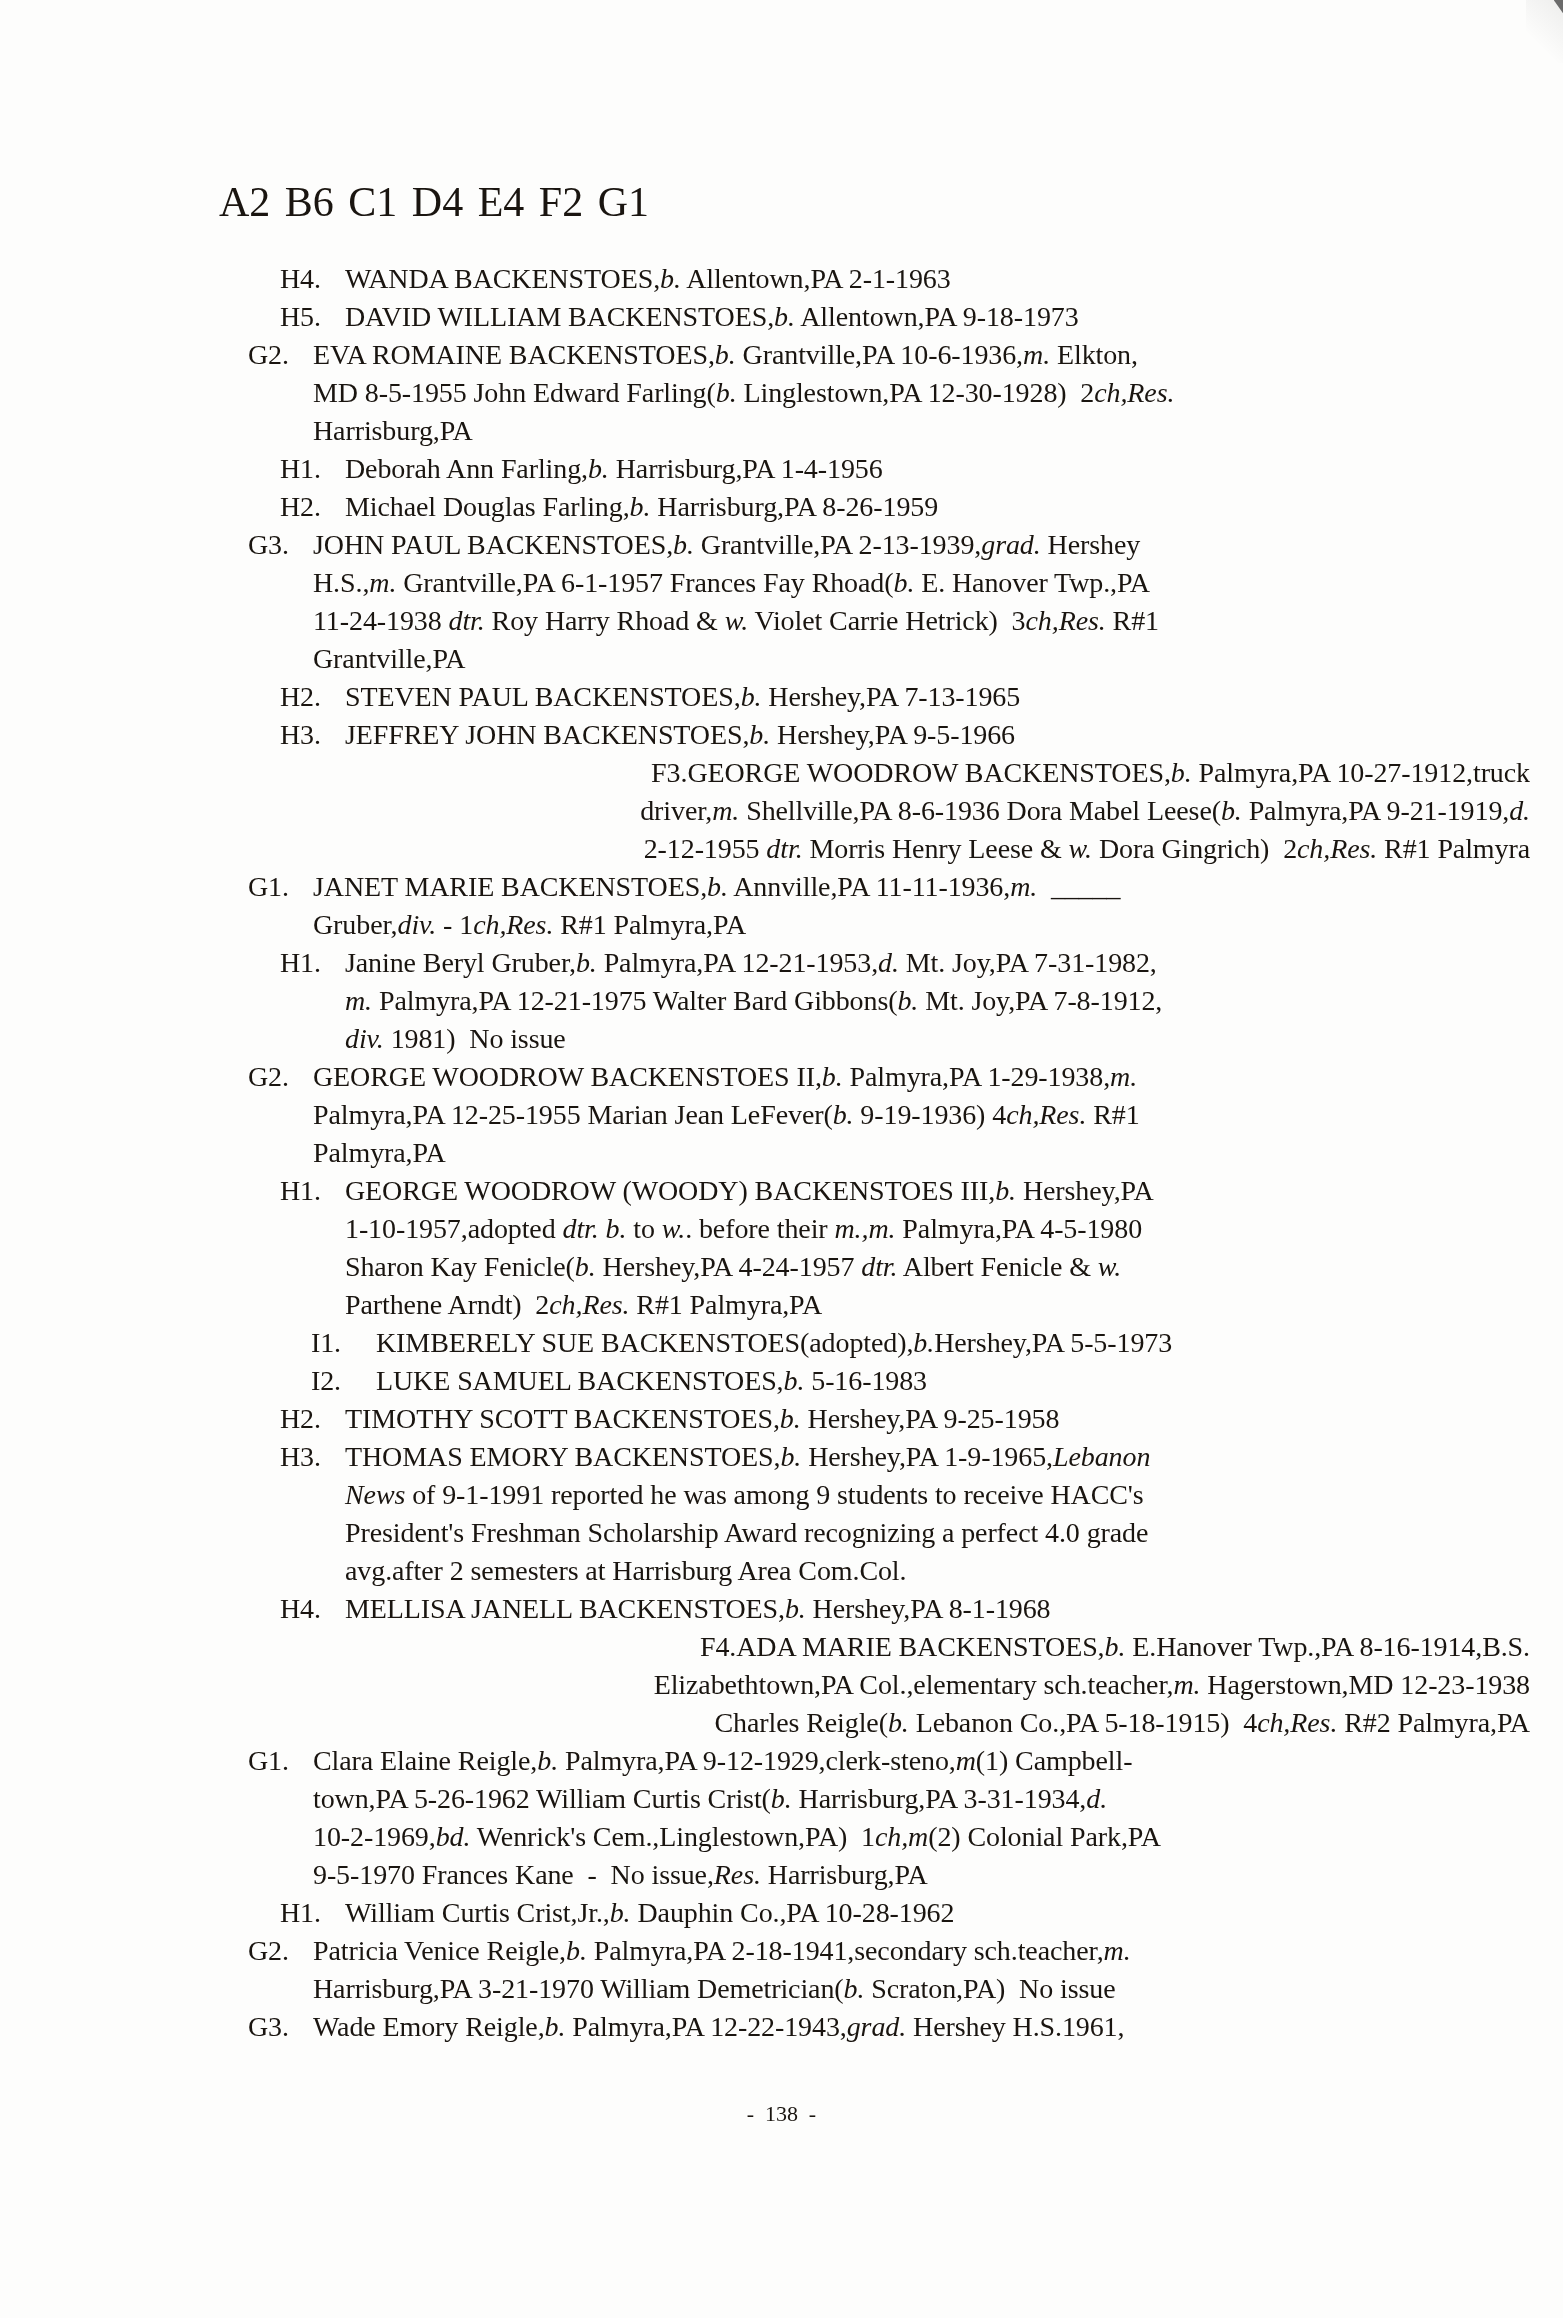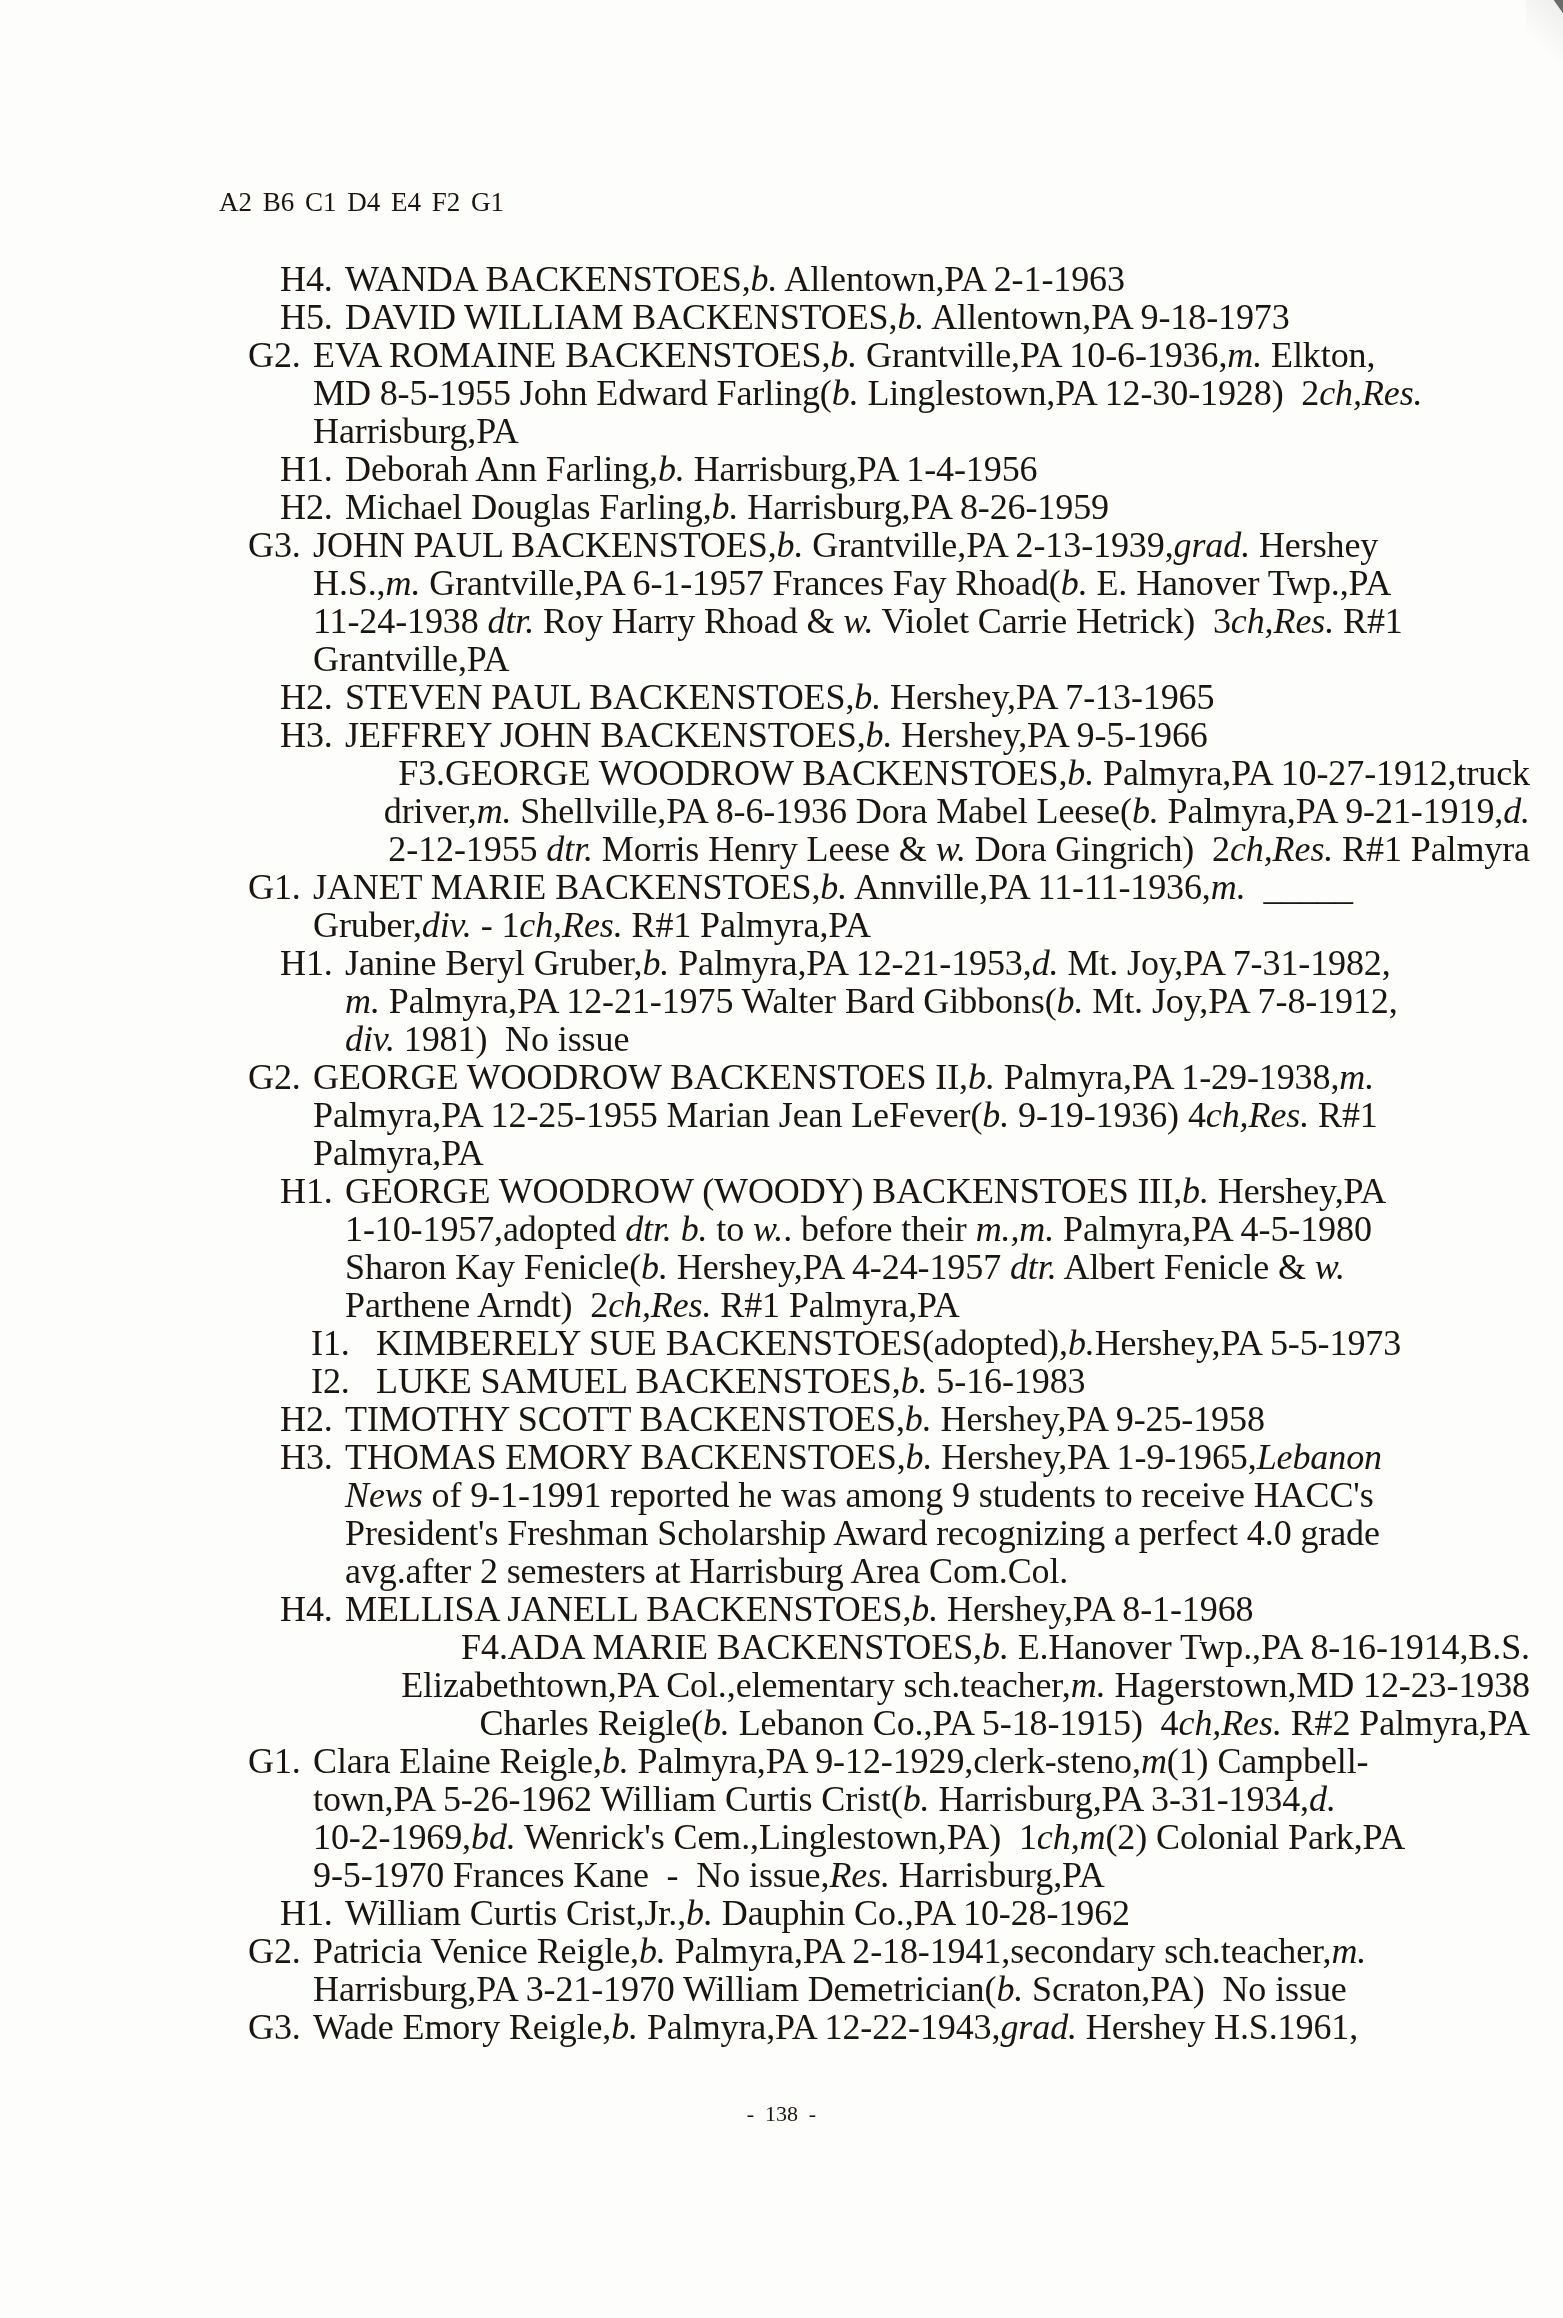--- a/index.html
+++ b/index.html
@@ -13,28 +13,28 @@
     position:relative;
     width:1563px;
     height:2319px;
     background:var(--paper);
     font-family:"Liberation Serif","DejaVu Serif",serif;
     color:var(--ink);
     overflow:hidden;
   }
   .gen-header{
     margin:186px 0 0 219px;
-    font-size:27px;
+    font-size:42px;
     line-height:33px;
     word-spacing:4px;
     white-space:pre;
   }
   .entries{
     margin:41px 33px 0 217px;
-    font-size:36px;
+    font-size:28px;
     line-height:38px;
     letter-spacing:-0.1px;
   }
   .entry{
     white-space:pre-wrap;
     text-indent:calc(-1 * var(--hang));
   }
   .entry .label{
     display:inline-block;
     width:var(--hang);

